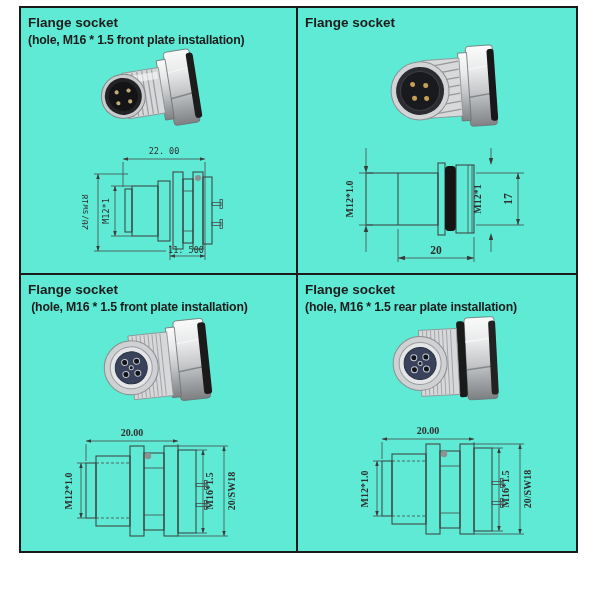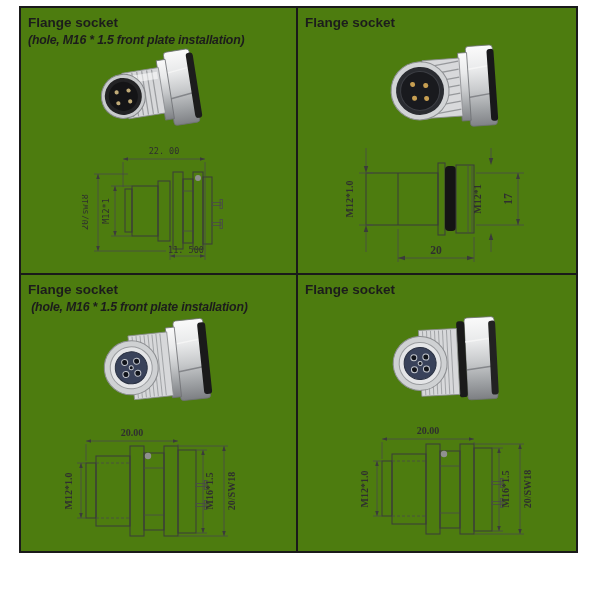--- a/index.html
+++ b/index.html
@@ -1,25 +1,25 @@
 <!DOCTYPE html>
 <html><head>
 <meta charset="utf-8">
 <style>
   html,body{margin:0;padding:0;background:#ffffff;width:600px;height:600px;
     font-family:"Liberation Sans",sans-serif;}
   #sheet{position:absolute;left:19px;top:6px;width:559px;height:547px;
     border:2px solid #1a1a1a;box-sizing:border-box;display:grid;
-    grid-template-columns:277px 1fr;grid-template-rows:267px 1fr;background:#4d7c0f;}
+    grid-template-columns:277px 1fr;grid-template-rows:267px 1fr;background:#5eead4;}
   .cell{position:relative;overflow:hidden;}
   .cell.cl{border-right:2px solid #1a1a1a;}
   .cell.ct{border-bottom:2px solid #1a1a1a;}
   .titleblock{padding:6px 4px 0 7px;}
   .t1{font-size:13.5px;font-weight:700;color:#1c1c1c;line-height:1.35;white-space:pre;}
-  .t2{font-size:12.3px;font-weight:700;color:#1c1c1c;line-height:1.4;white-space:pre;letter-spacing:-0.2px;font-style:italic;}
+  .t2{font-size:12.3px;font-weight:700;color:#1c1c1c;line-height:1.4;white-space:pre;letter-spacing:-0.2px;}
   .photo,.drawing{position:absolute;}
   .drawing text{fill:#2f2f2f;}
   .cad1{font-family:"DejaVu Sans Mono",monospace;font-size:8.5px;}
   .cad2{font-family:"Liberation Serif",serif;font-weight:700;font-size:10px;}
   .cad2big{font-family:"Liberation Serif",serif;font-weight:700;font-size:11.5px;}
   .ln{stroke:#3b3b3b;stroke-width:1;fill:none;}
   .lnthin{stroke:#4a4a4a;stroke-width:0.8;fill:none;}
   .dsh{stroke:#4a4a4a;stroke-width:0.8;fill:none;stroke-dasharray:3,2;}
   .ar{fill:#3b3b3b;stroke:none;}
 </style>
@@ -291,20 +291,21 @@
       <polygon class="ar" points="164,120 162.2,115 165.8,115"></polygon>
       <line class="lnthin" x1="118" y1="30" x2="168" y2="30"></line>
       <line class="lnthin" x1="118" y1="120" x2="168" y2="120"></line>
       <text class="cad2" x="175" y="75" text-anchor="middle" transform="rotate(-90 175 75)">20/SW18</text>
     </svg>
   </div>
 
   <div class="cell">
     <div class="titleblock">
       <div class="t1">Flange socket</div>
+      <div class="t2">(hole, M16 * 1.5 rear plate installation)</div>
     </div>
 
     <svg class="photo" style="left:80px;top:30px" width="138" height="110" viewBox="0 0 138 110">
       <defs>
         <linearGradient id="g4" x1="0" y1="0" x2="0" y2="1">
           <stop offset="0" stop-color="#fafafa"></stop>
             <stop offset="0.3" stop-color="#e8e9ea"></stop>
           <stop offset="0.55" stop-color="#c7c9cb"></stop>
             <stop offset="0.8" stop-color="#9da0a3"></stop>
           <stop offset="1" stop-color="#7d7f83"></stop>

